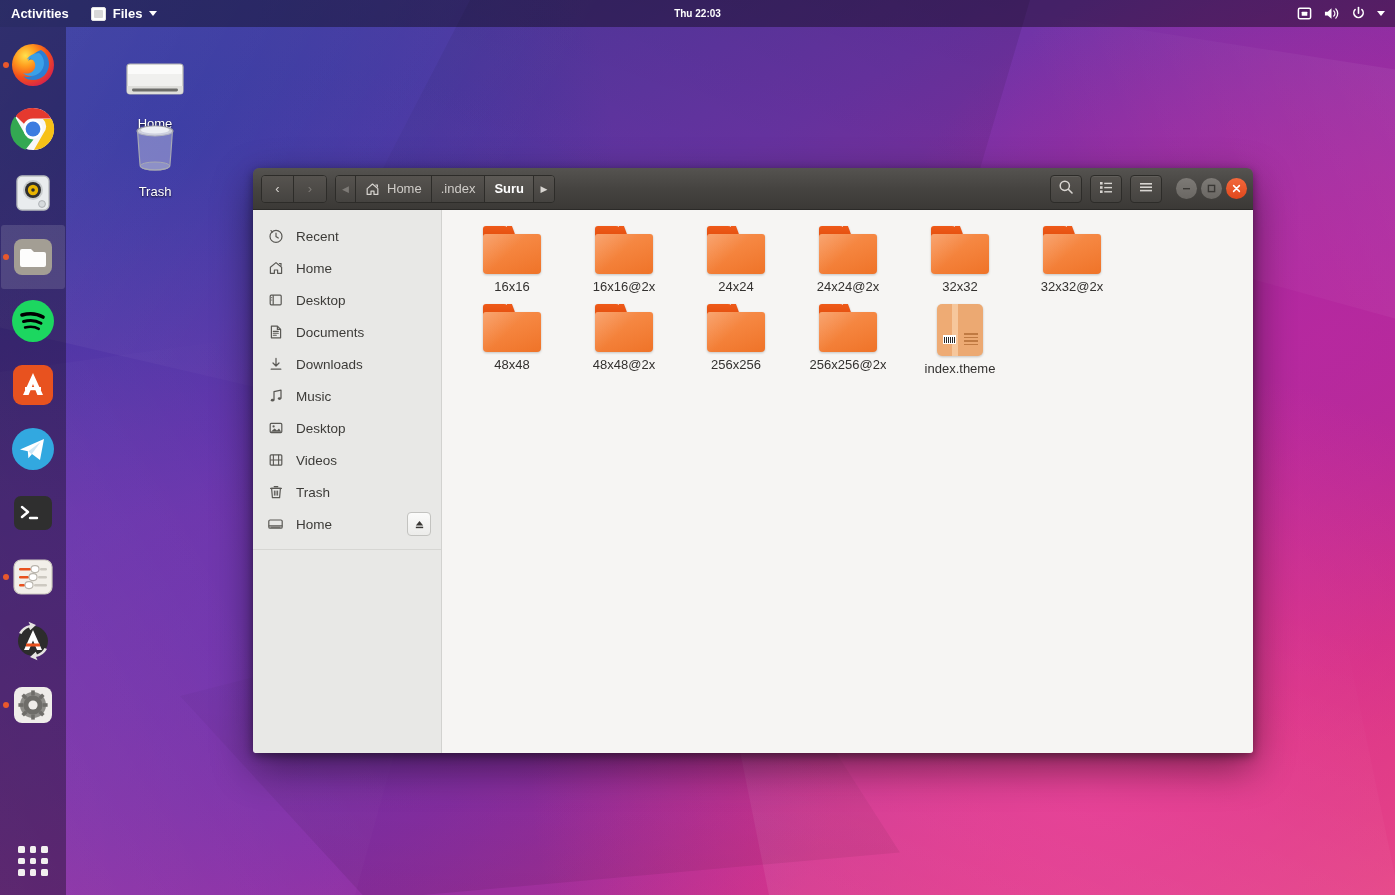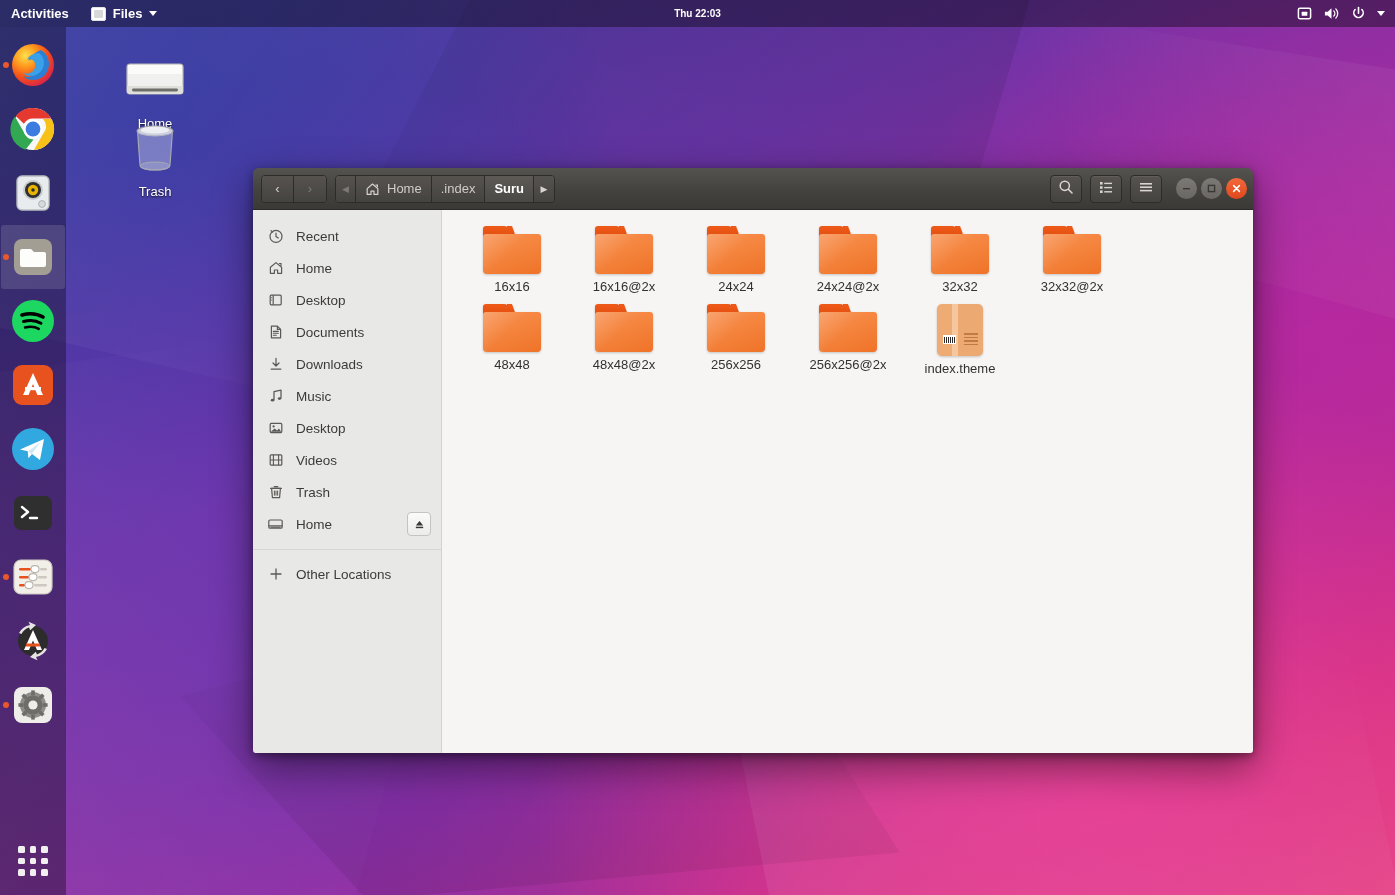--- a/index.html
+++ b/index.html
@@ -754,28 +754,20 @@
           <span class="sb-eject">
             <svg width="11" height="11" viewBox="0 0 12 12">
               <path d="M6 2.2 10 7H2z" fill="#3a3835"></path>
               <rect x="2" y="8.4" width="8" height="1.6" fill="#3a3835"></rect>
             </svg>
           </span>
         </div>
 
         <div class="sb-sep"></div>
 
-        <div class="sb-item">
-          <span class="sb-ico">
-            <svg width="16" height="16" viewBox="0 0 16 16">
-              <path d="M8 3v10M3 8h10" stroke="#5a5955" stroke-width="1.3" stroke-linecap="round"></path>
-            </svg>
-          </span>
-          <span class="sb-label">Other Locations</span>
-        </div>
       </div>
 
       <div id="content">
         <div class="file-grid">
 
           <div class="file-cell">
             <span class="folder">
                 <i class="tab"></i>
                 <i class="body"></i>
               </span>

